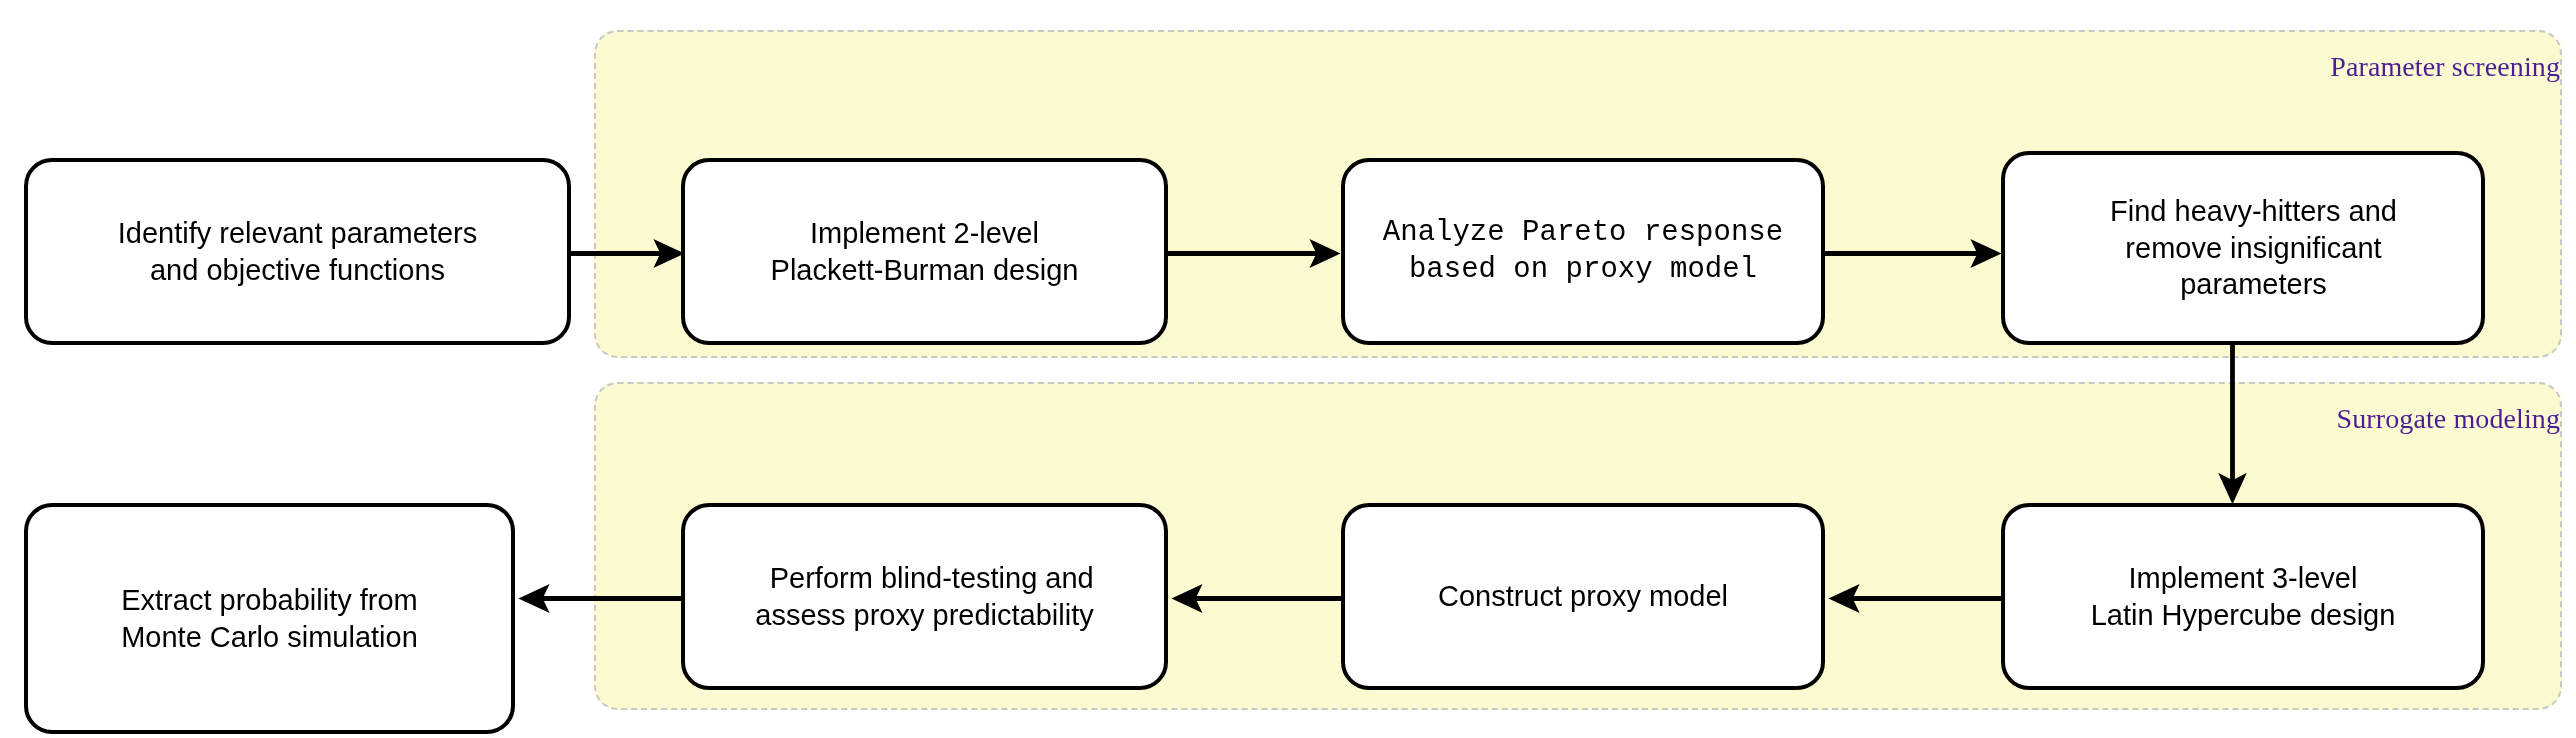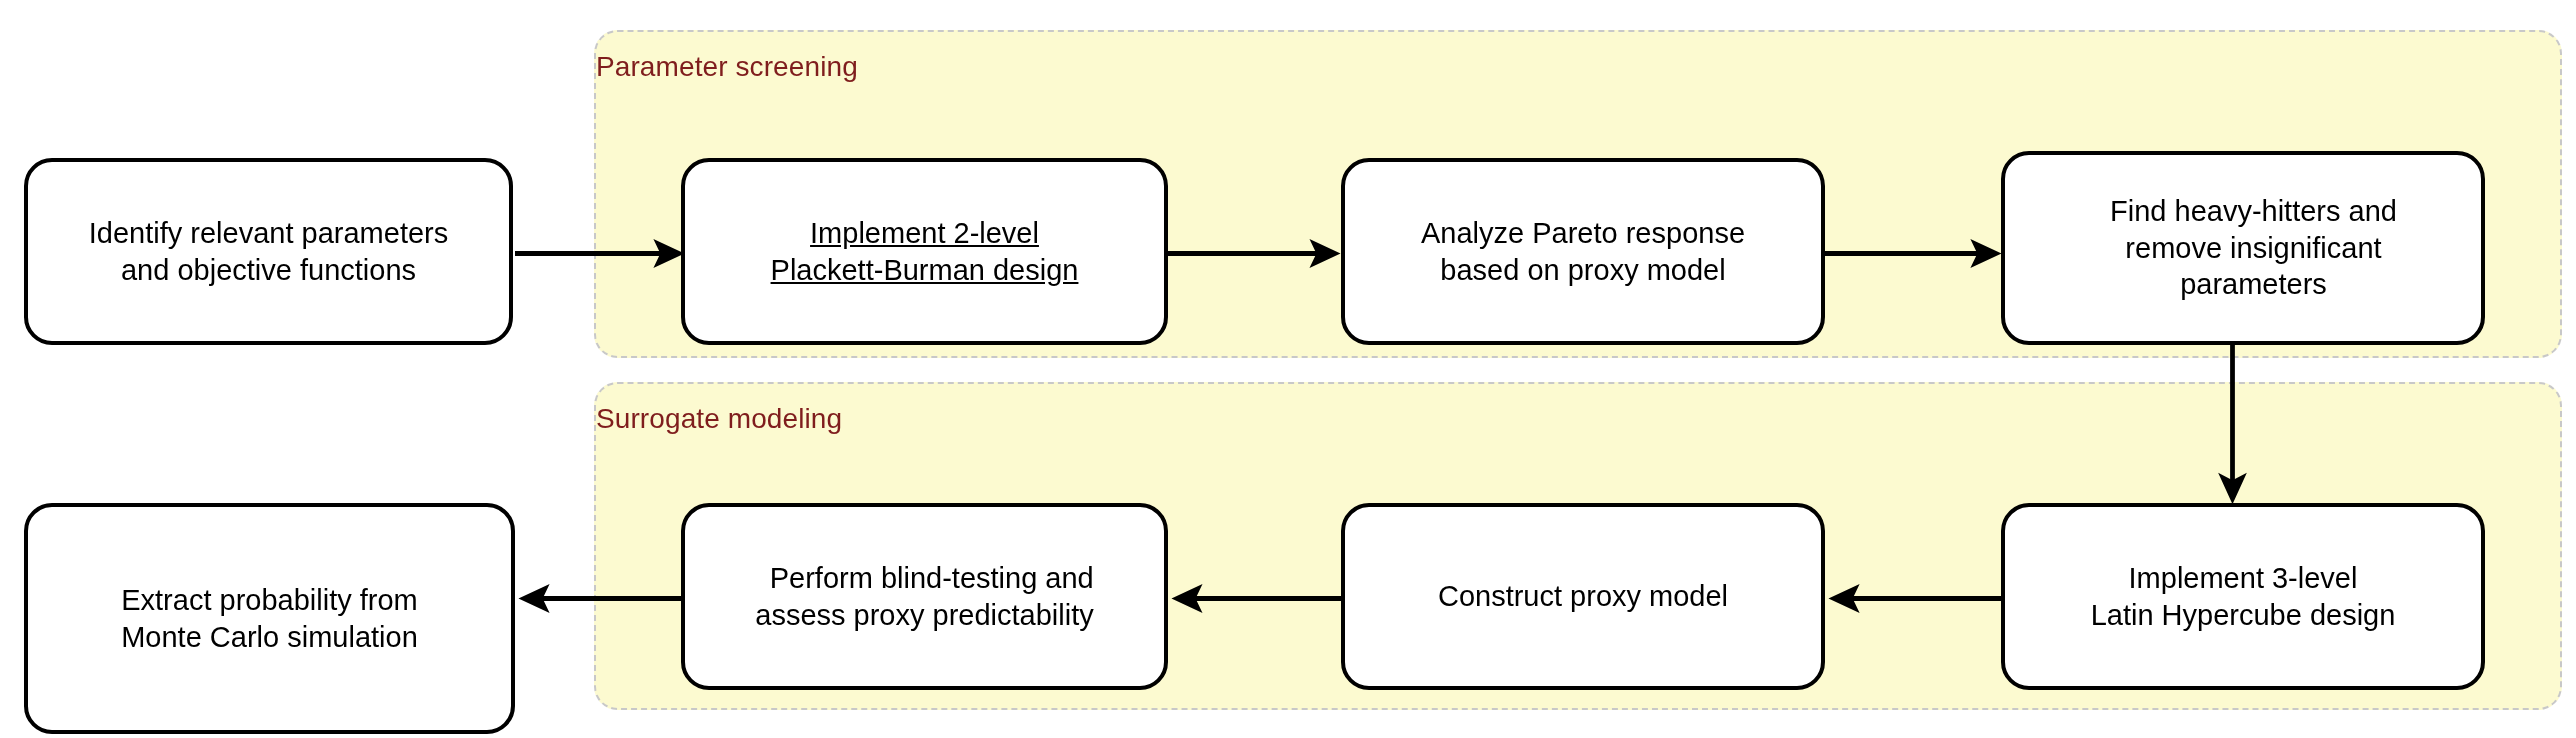--- a/index.html
+++ b/index.html
@@ -25,25 +25,26 @@
     background: #fcfad0;
     border: 2.1px dashed #c8c8c8;
     border-radius: 23.5px;
     box-sizing: border-box;
   }
   .group-title {
     position: absolute;
     top: 18px;
     left: 0;
     right: 0;
-    text-align: left;
+    text-align: right;
     font-size: 28px;
-    color: #7f1d1d;
+    color: #4c1d95;
     line-height: 1.2;
     letter-spacing: 0.1px;
+    font-family: Liberation Serif, serif;
   }
 
   
   .node {
     position: absolute;
     box-sizing: border-box;
     background: #ffffff;
     border: 4.1px solid #000000;
     border-radius: 28px;
     display: flex;
@@ -125,31 +126,31 @@
     </svg>
   </div>
 
   <div class="edge" style="left:515px; top:579px; width:173px; height:39px;">
     <svg width="173" height="39" viewBox="0 0 250 56">
       <line x1="32" y1="28" x2="250" y2="28" stroke="#000000" stroke-width="7"></line>
       <polygon points="5,28 50,7 40,28 50,49" fill="#000000"></polygon>
     </svg>
   </div>
 
-  <div class="node" style="left:24px; top:158px; width:489px; height:187px;">
+  <div class="node" style="left:24px; top:158px; width:547px; height:187px;">
     <span class="node-label">Identify relevant parameters
 and objective functions</span>
   </div>
 
-  <div class="node" style="left:681px; top:158px; width:487px; height:187px;text-decoration:underline;">
+  <div class="node" style="left:681px; top:158px; width:487px; height:187px;">
     <span class="node-label">Implement 2-level
 Plackett-Burman design</span>
   </div>
 
-  <div class="node" style="left:1341px; top:158px; width:484px; height:187px;">
+  <div class="node" style="left:1341px; top:158px; width:484px; height:187px;font-family:Liberation Mono, monospace;">
     <span class="node-label">Analyze Pareto response
 based on proxy model</span>
   </div>
 
   <div class="node" style="left:2001px; top:151px; width:484px; height:194px;padding-left:21px;">
     <span class="node-label">Find heavy-hitters and
 remove insignificant
 parameters</span>
   </div>
 

